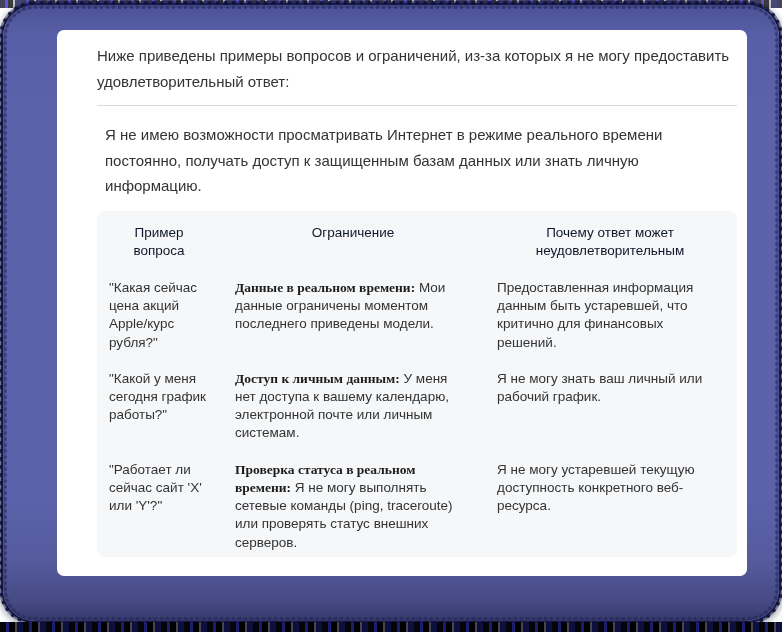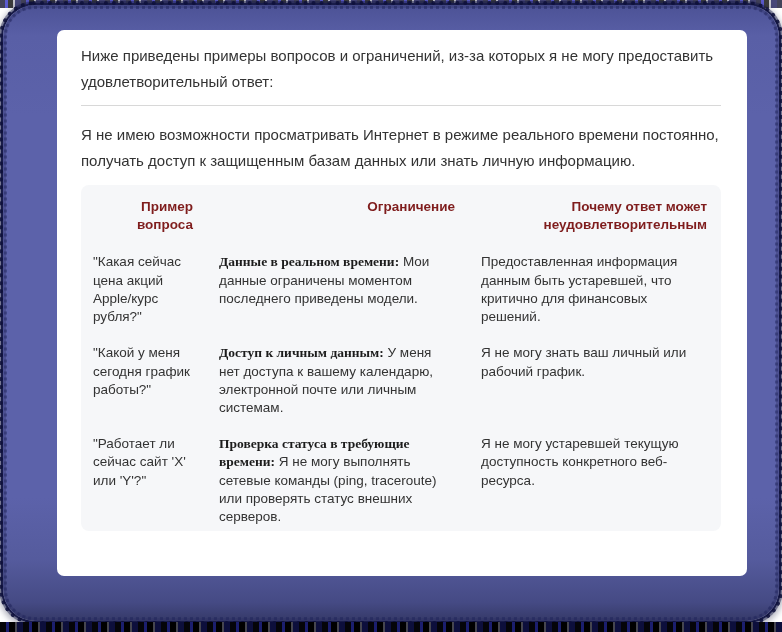--- a/index.html
+++ b/index.html
@@ -72,21 +72,21 @@
   
   .card {
     position: absolute;
     left: 57px;
     top: 30px;
     width: 690px;
     height: 546px;
     background: #ffffff;
     border-radius: 7px;
     box-sizing: border-box;
-    padding: 0 10px 0 24px;
+    padding: 0 10px 0 40px;
     overflow: hidden;
     color: #303030;
   }
   .card-inner { width: 640px; }
   .intro {
     margin: 13px 0 0 0;
     font-size: 15px;
     line-height: 1.7;
     color: #333333;
   }
@@ -102,21 +102,21 @@
     font-weight: 700;
     color: #141414;
     letter-spacing: 0.1px;
   }
   .hourglass {
     display: inline-block;
     vertical-align: -3px;
     margin-left: 6px;
   }
   .section-para {
-    margin: 16px 0 0 0;
+    margin: 16px 0 0 8px;
     font-size: 15px;
     line-height: 1.7;
     color: #333333;
   }
   .table-wrap {
     margin-top: 12px;
     background: #f6f7f9;
     border-radius: 8px;
     width: 640px;
   }
@@ -125,25 +125,25 @@
     border-collapse: collapse;
     font-size: 13.5px;
     line-height: 1.35;
     color: #333333;
     table-layout: fixed;
   }
   table.limits-table col.c1 { width: 126px; }
   table.limits-table col.c2 { width: 262px; }
   table.limits-table col.c3 { width: 252px; }
   table.limits-table th {
-    font-weight: 700;
-    text-align: right;
+    font-weight: 400;
+    text-align: center;
     vertical-align: top;
     padding: 13px 14px 6px 12px;
-    color: #7f1d1d;
+    color: #0f172a;
   }
   table.limits-table td {
     vertical-align: top;
     text-align: left;
     padding: 13px 14px 5px 12px;
   }
   table.limits-table td strong {
     font-weight: 700;
     color: #1c1c1c;
     font-family: Liberation Serif, serif;
@@ -187,21 +187,21 @@
               <td><strong>Данные в реальном времени:</strong> <span>Мои данные ограничены моментом последнего приведены модели.</span></td>
               <td>Предоставленная информация данным быть устаревшей, что критично для финансовых решений.</td>
             </tr>
             <tr>
               <td>"Какой у меня сегодня график работы?"</td>
               <td><strong>Доступ к личным данным:</strong> <span>У меня нет доступа к вашему календарю, электронной почте или личным системам.</span></td>
               <td>Я не могу знать ваш личный или рабочий график.</td>
             </tr>
             <tr>
               <td>"Работает ли сейчас сайт 'X' или 'Y'?"</td>
-              <td><strong>Проверка статуса в требующие времени:</strong> <span>Я не могу выполнять сетевые команды (ping, traceroute) или проверять статус внешних серверов.</span></td>
+              <td><strong>Проверка статуса в реальном времени:</strong> <span>Я не могу выполнять сетевые команды (ping, traceroute) или проверять статус внешних серверов.</span></td>
               <td>Я не могу устаревшей текущую доступность конкретного веб-ресурса.</td>
             </tr>
           </tbody>
         </table>
       </div>
 
     </div>
   </div>
 </div>
 

